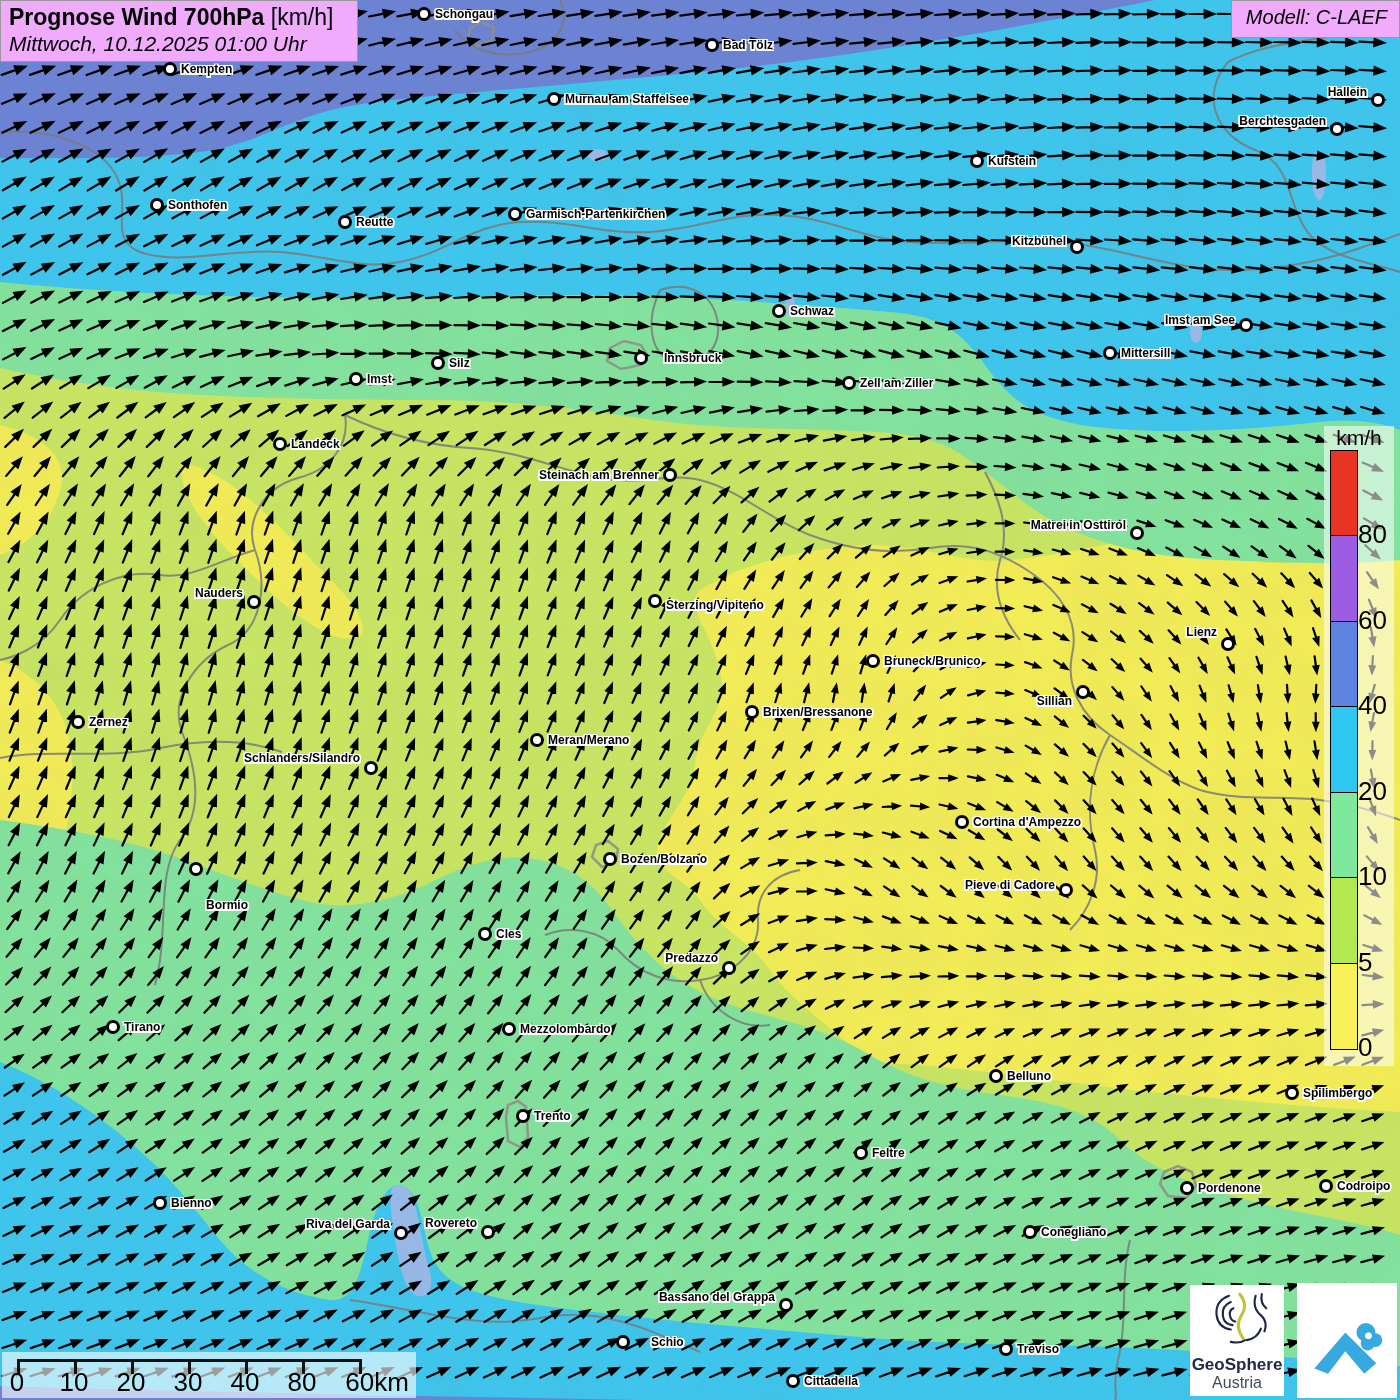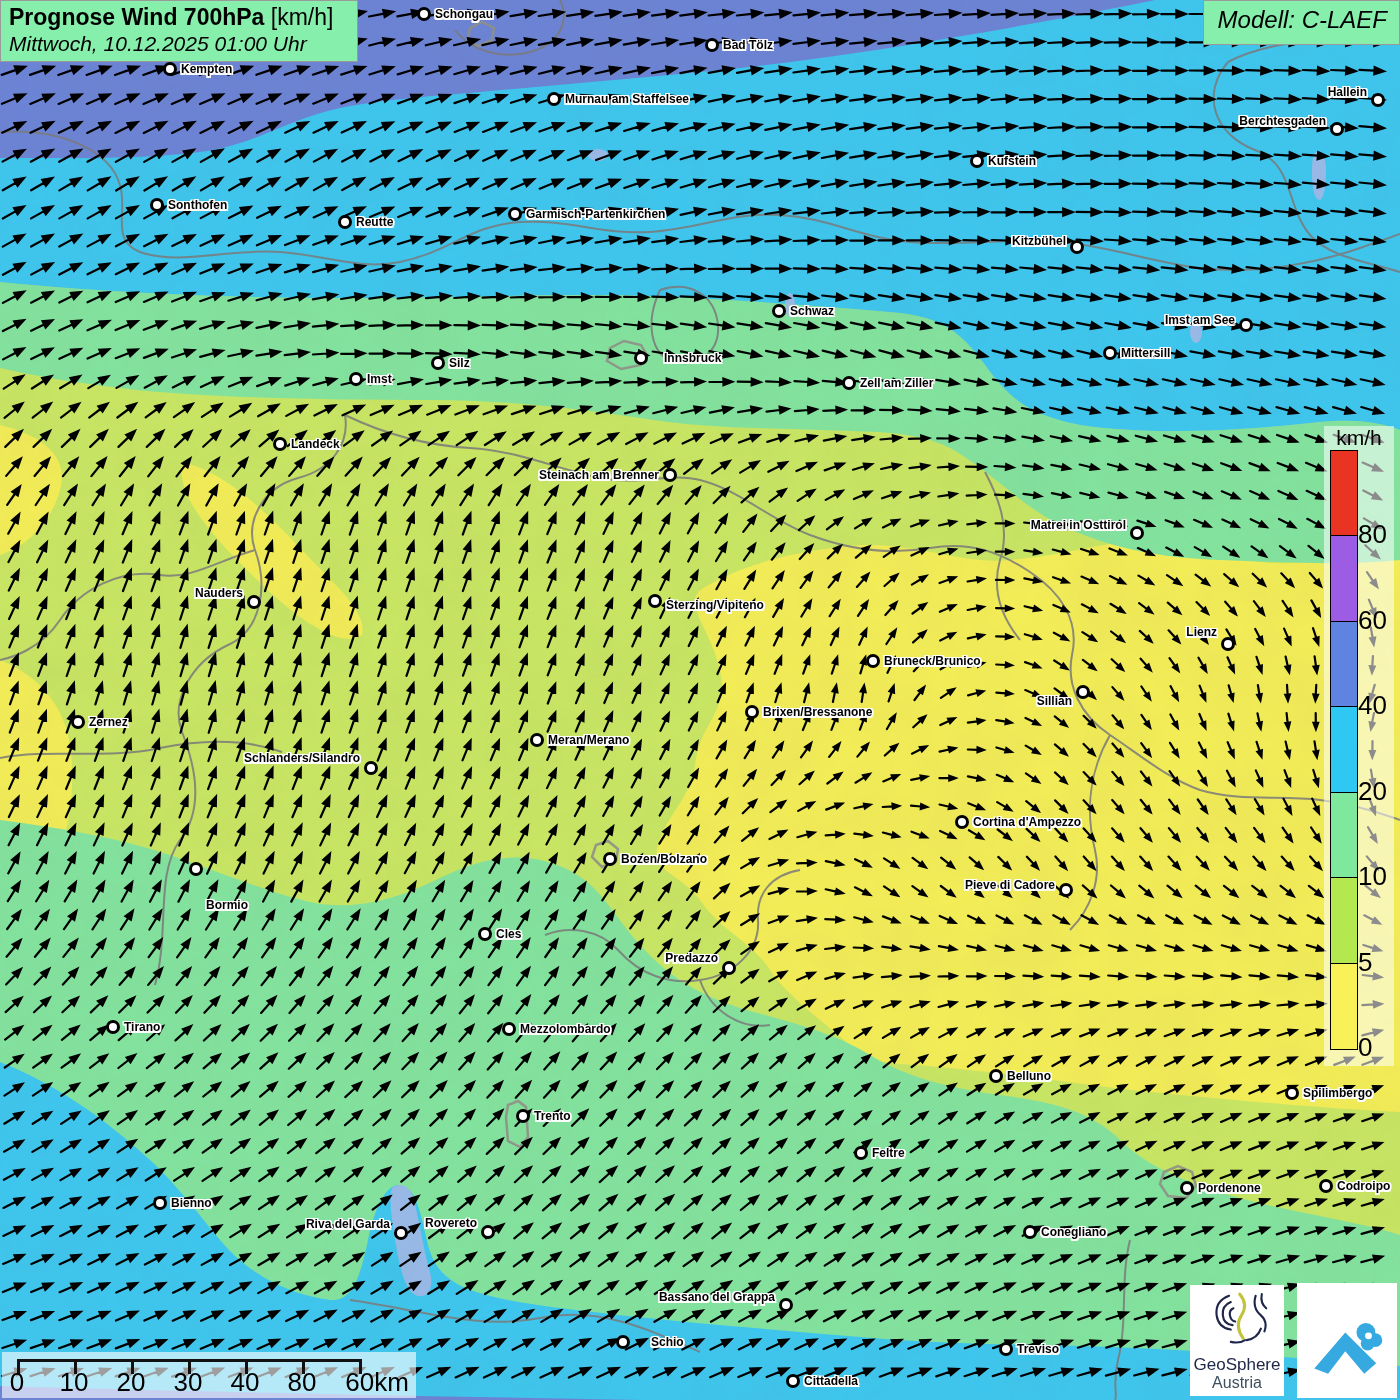--- a/index.html
+++ b/index.html
@@ -1,47 +1,47 @@
 <!DOCTYPE html>
 <html><head>
 <meta charset="utf-8">
 <style>
   html,body{margin:0;padding:0;background:#333;}
   #stage{position:relative;width:1400px;height:1400px;overflow:hidden;
          font-family:"Liberation Sans",sans-serif;background:#c9e763;}
   #mapsvg{position:absolute;left:0;top:0;}
-  .box{position:absolute;background:#86efac;border:1px solid #999;box-sizing:border-box;}
+  .box{position:absolute;background:#f0abfc;border:1px solid #999;box-sizing:border-box;}
   
   #title-box{left:0;top:0;width:358px;height:62px;padding:3px 8px;}
   .t1{font-size:23px;font-weight:bold;color:#000;white-space:nowrap;}
   .t1 .unit{font-weight:normal;}
   .t2{font-size:21px;font-style:italic;color:#000;white-space:nowrap;margin-top:1px;}
   
-  #model-box{right:0;top:0;height:45px;padding:5px 12px 5px 14px;font-size:24px;font-style:italic;color:#000;white-space:nowrap;text-align:center;}
+  #model-box{right:0;top:0;height:38px;padding:5px 12px 5px 14px;font-size:20px;font-style:italic;color:#000;white-space:nowrap;text-align:center;}
   
   .city{position:absolute;width:0;height:0;}
   .city .dot{position:absolute;left:-7px;top:-7px;width:8px;height:8px;background:#fff;border:3px solid #000;border-radius:50%;}
   .city .lbl{position:absolute;white-space:nowrap;font-size:12px;font-weight:bold;color:#000;line-height:20px;
     text-shadow:-1.5px -1.5px 0 #fff,1.5px -1.5px 0 #fff,-1.5px 1.5px 0 #fff,1.5px 1.5px 0 #fff,
                  -1.5px 0 0 #fff,1.5px 0 0 #fff,0 -1.5px 0 #fff,0 1.5px 0 #fff;}
   
   #legend{position:absolute;left:1324px;top:426px;width:70px;height:640px;background:rgba(255,255,255,.55);}
   #legend-unit{position:absolute;left:0;top:0;width:100%;text-align:center;font-size:21px;color:#000;}
   #legend-bar{position:absolute;left:6px;top:24px;width:28px;height:600px;border:1px solid #000;box-sizing:border-box;}
   .seg{width:100%;box-sizing:border-box;border-bottom:1px solid #000;}
   .seg:last-child{border-bottom:none;}
   .seglbl{position:absolute;left:34px;font-size:26px;color:#000;line-height:26px;}
   
   #scalebox{left:2px;top:1352px;width:414px;height:46px;background:rgba(255,255,255,.62);border:none;}
   #ruler-line{position:absolute;left:15px;top:7px;width:342px;height:2.5px;background:#111;}
   .tick{position:absolute;top:7px;width:2.5px;height:15px;background:#111;}
   .ticklbl{position:absolute;top:15px;font-size:26px;color:#000;transform:translateX(-50%);white-space:nowrap;}
   
   #geo-box{left:1190px;top:1285px;width:94px;height:111px;background:#fff;border:none;text-align:center;}
-  #geo-name{font-size:17px;font-weight:normal;color:#20294a;line-height:18px;margin-top:1px;}
+  #geo-name{font-size:17px;font-weight:bold;color:#20294a;line-height:18px;margin-top:1px;}
   #geo-sub{font-size:16px;color:#3c4f5e;line-height:18px;}
   #partner-box{left:1297px;top:1283px;width:100px;height:115px;background:#fff;border:none;display:flex;align-items:center;justify-content:center;}
 </style>
 </head>
 <body>
 
 <div id="stage">
 
   <svg id="mapsvg" width="1400" height="1400" viewBox="0 0 1400 1400">
     <defs>

